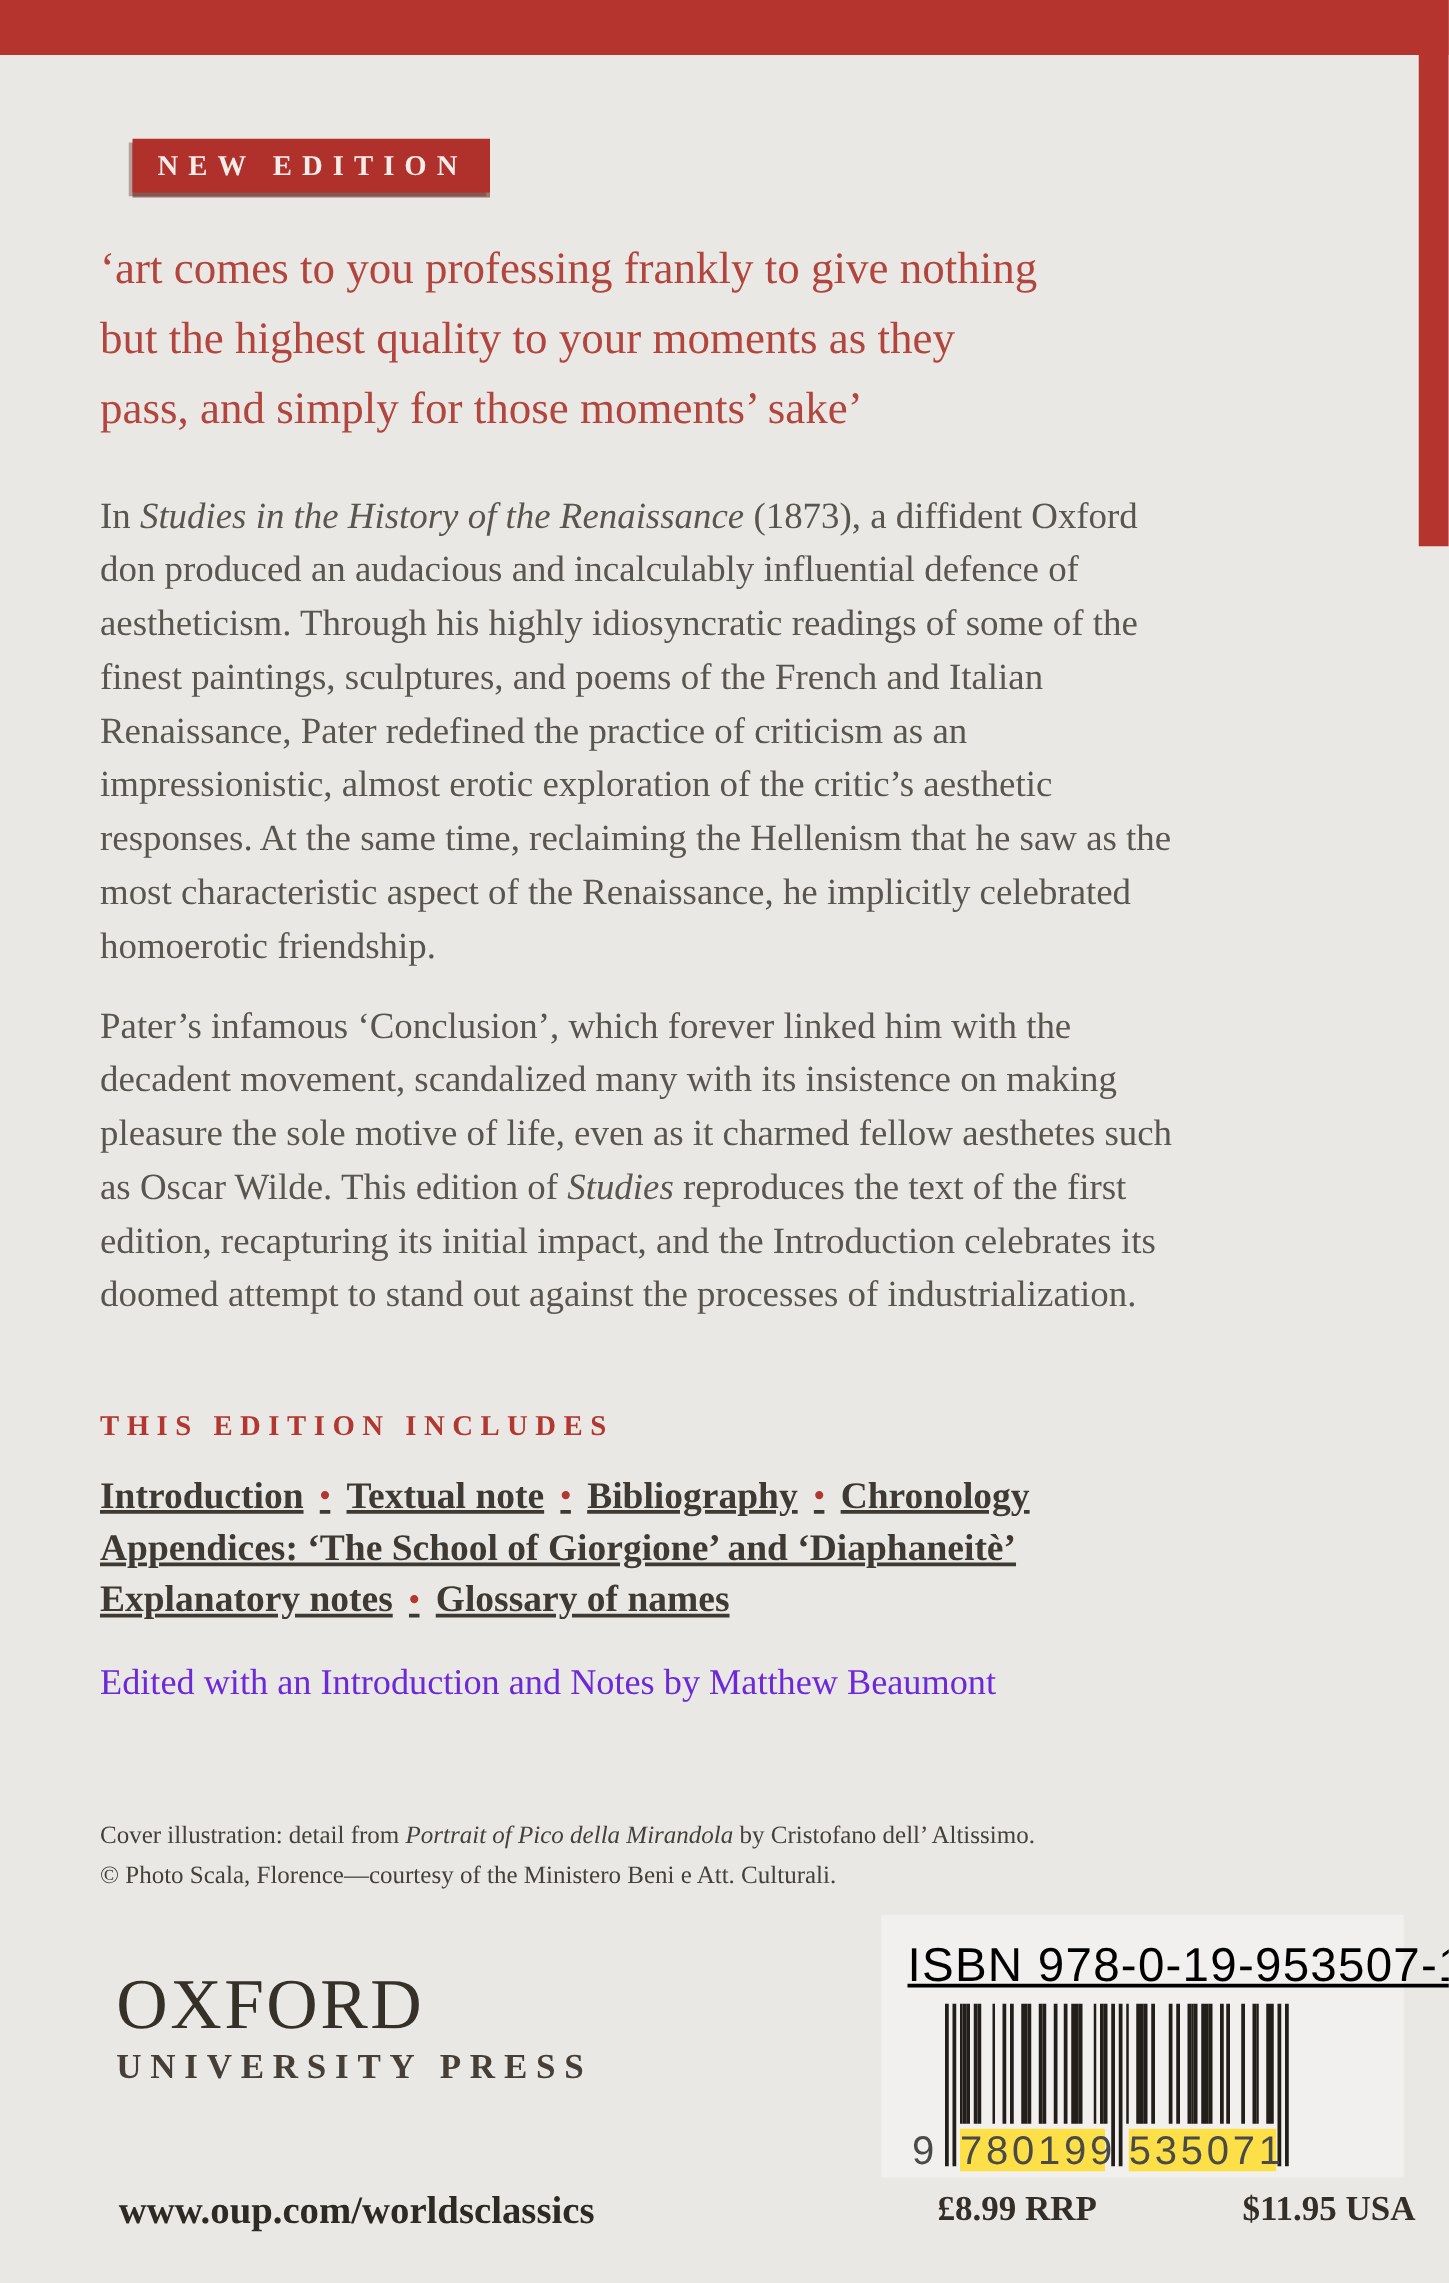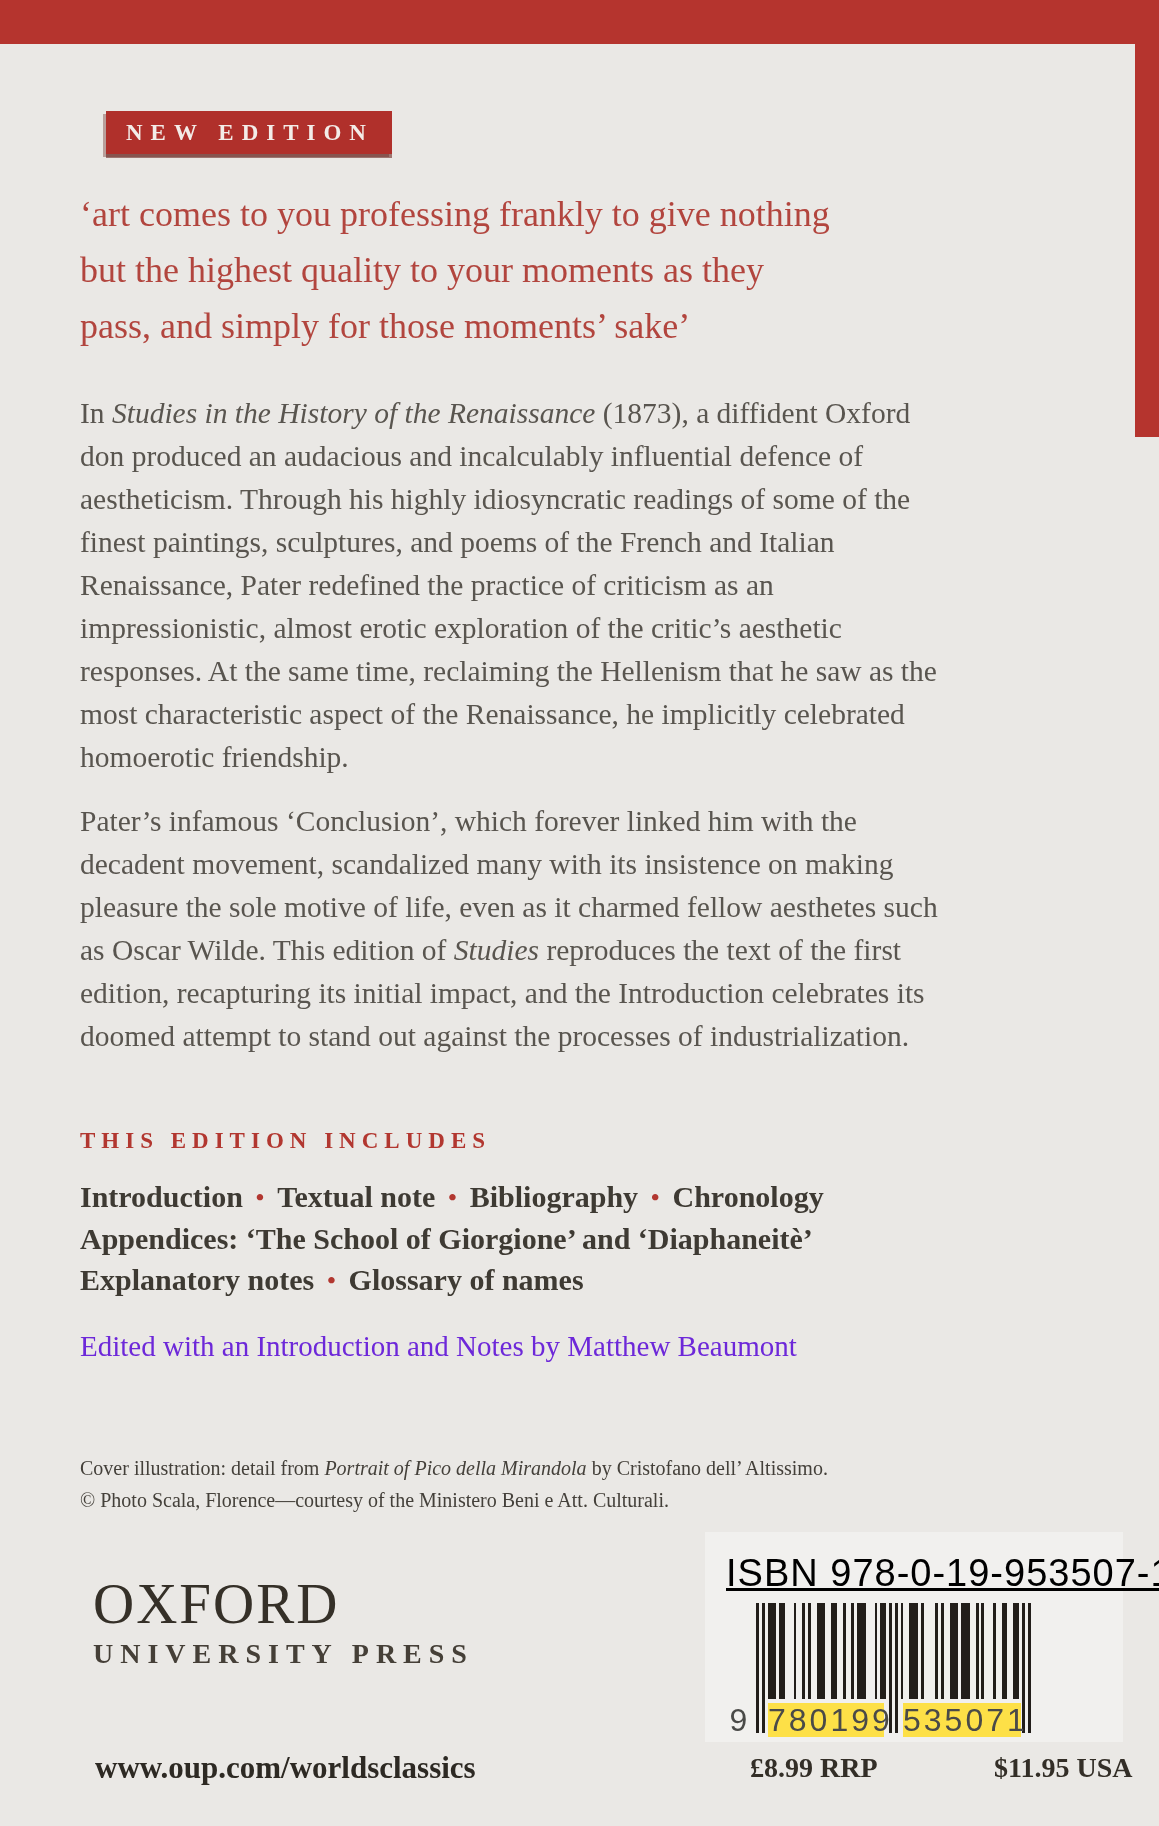--- a/index.html
+++ b/index.html
@@ -24,21 +24,21 @@
   .para{position:absolute;left:80px;width:880px;color:#59554f;font-size:29.5px;line-height:43px;}
   .para em{font-style:italic;}
   .para-1{top:392px;}
   .para-2{top:800px;}
   .inc-heading{
     position:absolute;left:80px;top:1128px;color:#b23730;
     font-size:23px;font-weight:700;letter-spacing:6px;white-space:nowrap;
   }
   .inc-list{position:absolute;left:80px;top:1176px;width:900px;color:#3e3a33;
     font-size:30px;line-height:41px;font-weight:700;}
-  .inc-list .line{white-space:nowrap;}
+  .inc-list .line{white-space:nowrap;text-decoration:underline;}
   .inc-list .dot{color:#b23730;font-size:24px;padding:0 13px;vertical-align:2px;}
   .editor-line{position:absolute;left:80px;top:1330px;color:#6d28d9;font-size:29px;white-space:nowrap;}
   .credits{position:absolute;left:80px;top:1452px;color:#44403a;font-size:20px;line-height:32px;}
   .credits em{font-style:italic;}
   .publisher{position:absolute;left:93px;top:1574px;color:#353028;}
   .publisher .oxford{font-size:57px;letter-spacing:2px;line-height:60px;}
   .publisher .oup{font-size:28px;font-weight:700;letter-spacing:7px;margin-top:4px;color:#453f37;}
   .barcode-panel{position:absolute;left:705px;top:1532px;width:418px;height:210px;background:#f1f0ee;}
   .isbn-block{position:absolute;left:726px;top:1552px;width:400px;font-family:"Liberation Sans","DejaVu Sans",sans-serif;}
   .isbn-label{color:#000000;font-size:38px;letter-spacing:1px;white-space:nowrap;text-decoration:underline;}

